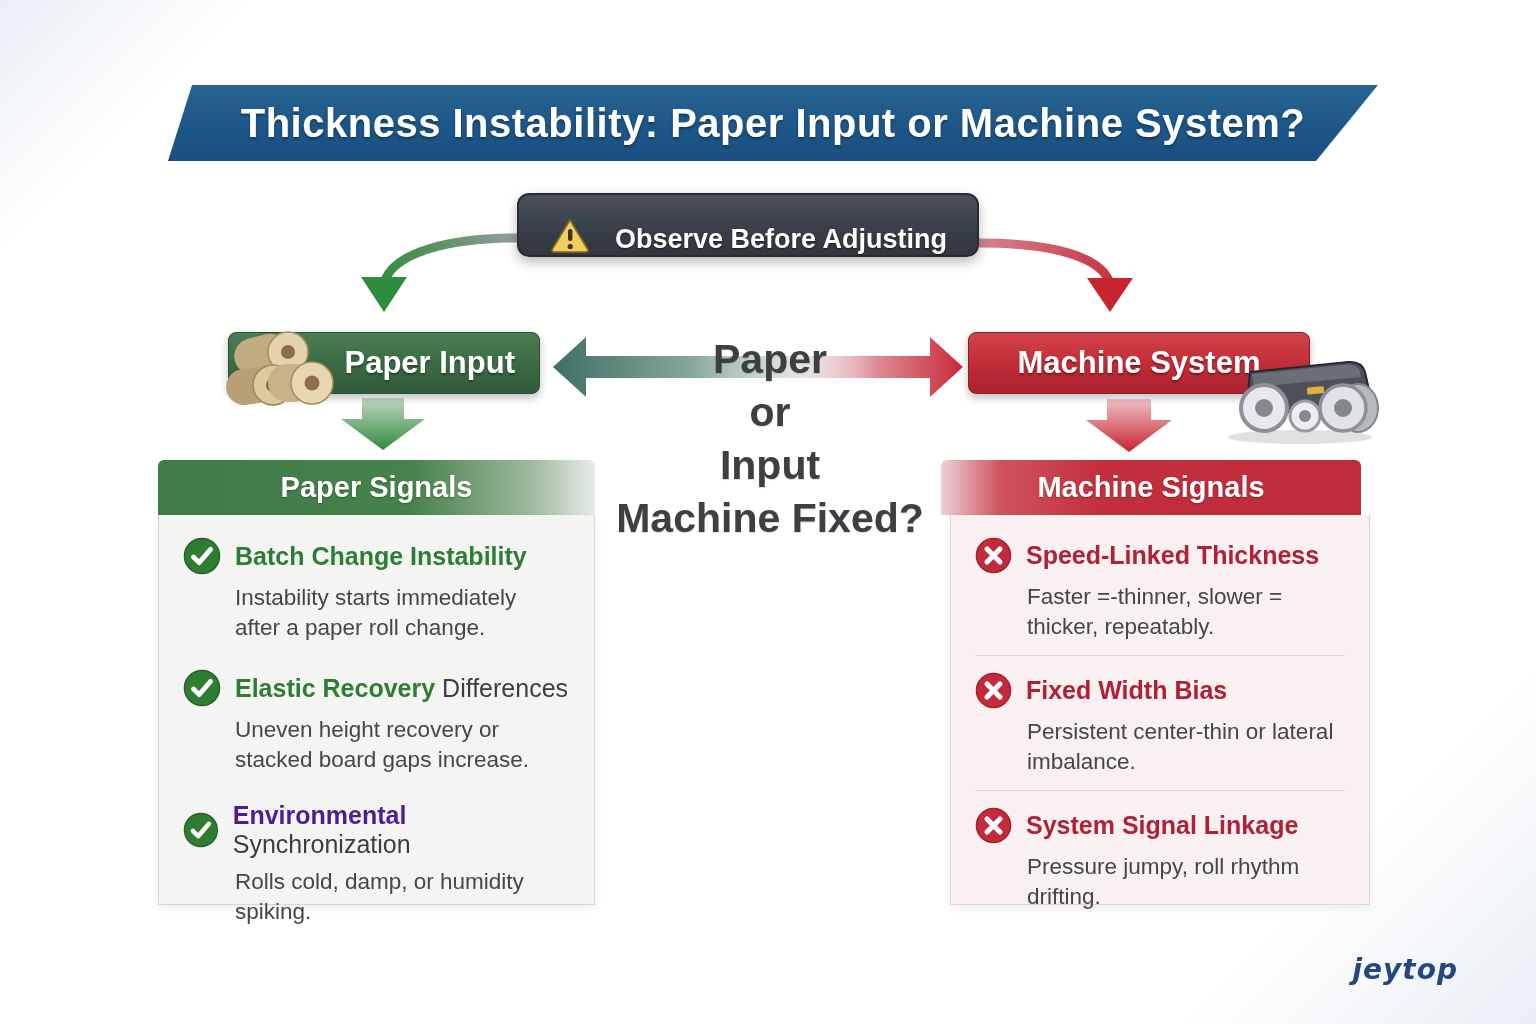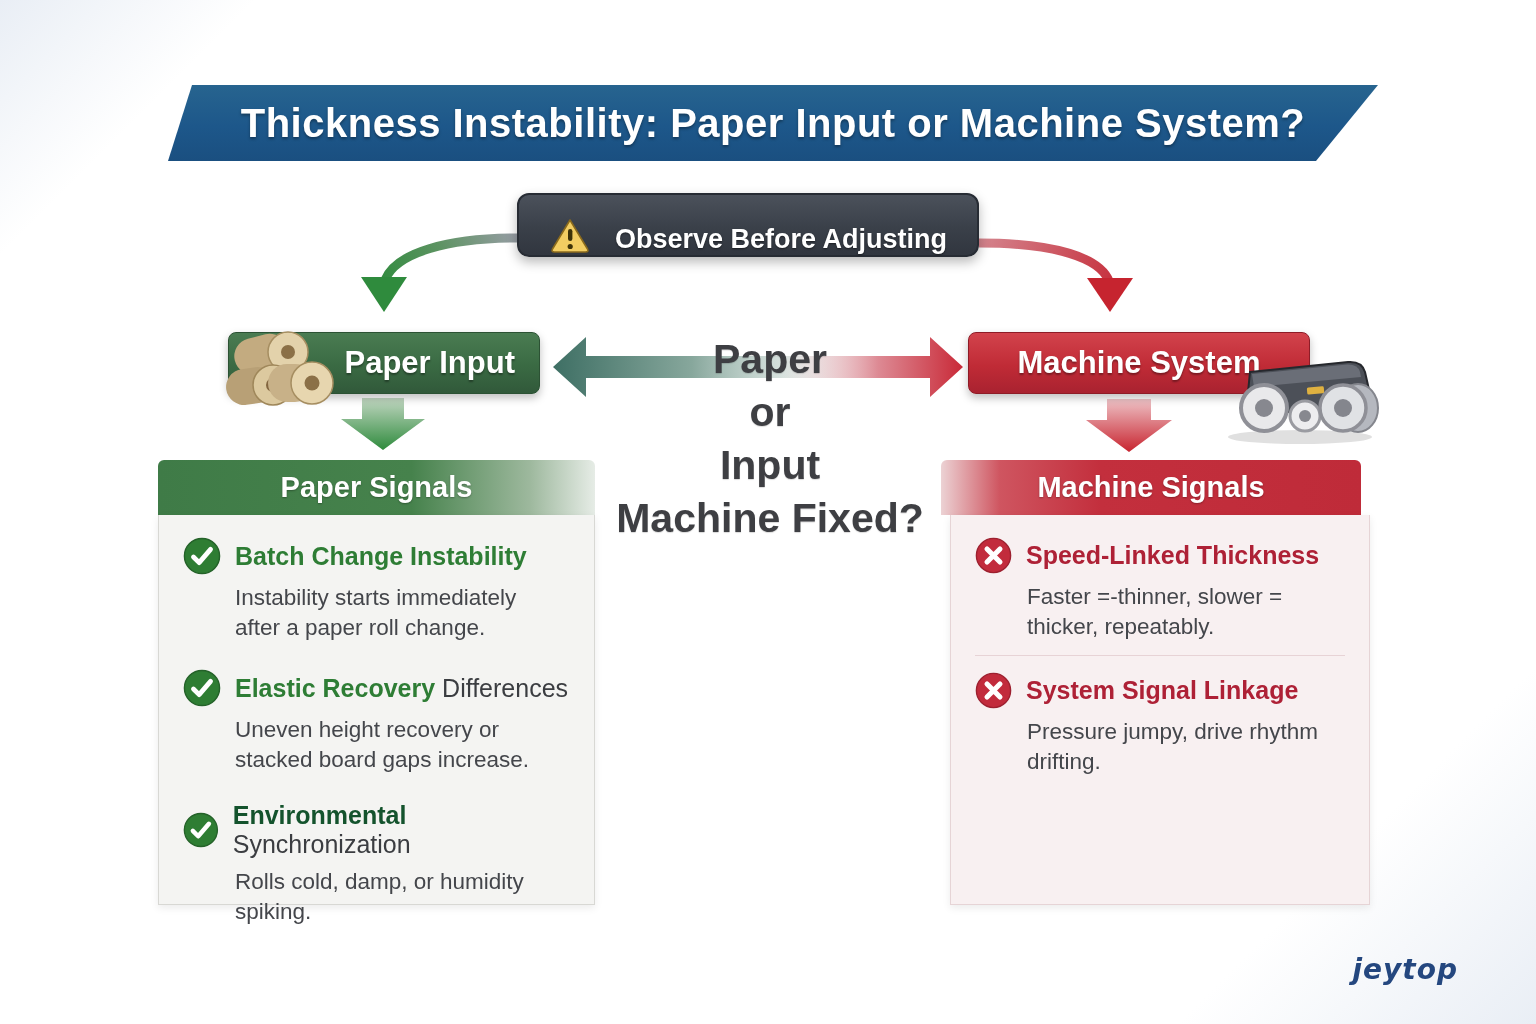--- a/index.html
+++ b/index.html
@@ -76,21 +76,21 @@
   .panel-body.green{left:158px;width:437px;background:#f4f4f2;border:1px solid #d8d8d4;border-top:none;}
   .panel-body.red{left:950px;width:420px;background:#f8f0f1;border:1px solid #e6d4d6;border-top:none;}
 
   .item{margin-top:26px;}
   .item:first-child{margin-top:0;}
   .panel-body.red .item + .item{border-top:1px solid rgba(175,110,118,.22);padding-top:16px;margin-top:13px;}
   .item-head{display:flex;align-items:center;gap:14px;}
   .item-title{font-size:25px;font-weight:bold;}
   .t-green{color:#2e7d35;}
   .t-red{color:#ae2136;}
-  .t-dark{color:#14532d;}
+  .t-dark{color:#4c1d95;}
   .t-rest{color:#3b3d41;font-weight:normal;}
   .item-body{
     margin:8px 0 0 52px;font-size:22.5px;line-height:30px;color:#44464b;max-width:330px;
   }
 
   
   .logo{
     right:78px;bottom:38px;font-family:"DejaVu Sans","Liberation Sans",sans-serif;
     font-style:italic;font-weight:bold;font-size:28px;color:#24477f;letter-spacing:1px;
   }
@@ -250,27 +250,37 @@
     <div class="item-head">
       <svg width="37" height="37" viewBox="0 0 40 40">
         <circle cx="20" cy="20" r="18.5" fill="#c22b3c" stroke="#9d202f" stroke-width="1.5"></circle>
         <path d="M13 13 L27 27 M27 13 L13 27" stroke="#fff" stroke-width="5.5" stroke-linecap="round"></path>
       </svg>
       <div class="item-title t-red">Speed-Linked Thickness</div>
     </div>
     <div class="item-body">Faster =-thinner, slower = thicker, repeatably.</div>
   </div>
 
-
   <div class="item">
     <div class="item-head">
       <svg width="37" height="37" viewBox="0 0 40 40">
         <circle cx="20" cy="20" r="18.5" fill="#c22b3c" stroke="#9d202f" stroke-width="1.5"></circle>
         <path d="M13 13 L27 27 M27 13 L13 27" stroke="#fff" stroke-width="5.5" stroke-linecap="round"></path>
       </svg>
+      <div class="item-title t-red">Fixed Width Bias</div>
+    </div>
+    <div class="item-body">Persistent center-thin or lateral imbalance.</div>
+  </div>
+
+  <div class="item">
+    <div class="item-head">
+      <svg width="37" height="37" viewBox="0 0 40 40">
+        <circle cx="20" cy="20" r="18.5" fill="#c22b3c" stroke="#9d202f" stroke-width="1.5"></circle>
+        <path d="M13 13 L27 27 M27 13 L13 27" stroke="#fff" stroke-width="5.5" stroke-linecap="round"></path>
+      </svg>
       <div class="item-title t-red">System Signal Linkage</div>
     </div>
-    <div class="item-body">Pressure jumpy, drive rhythm drifting.</div>
+    <div class="item-body">Pressure jumpy, roll rhythm drifting.</div>
   </div>
 
 </div>
 
 <div class="abs logo">jeytop</div>
 
 </body></html>

